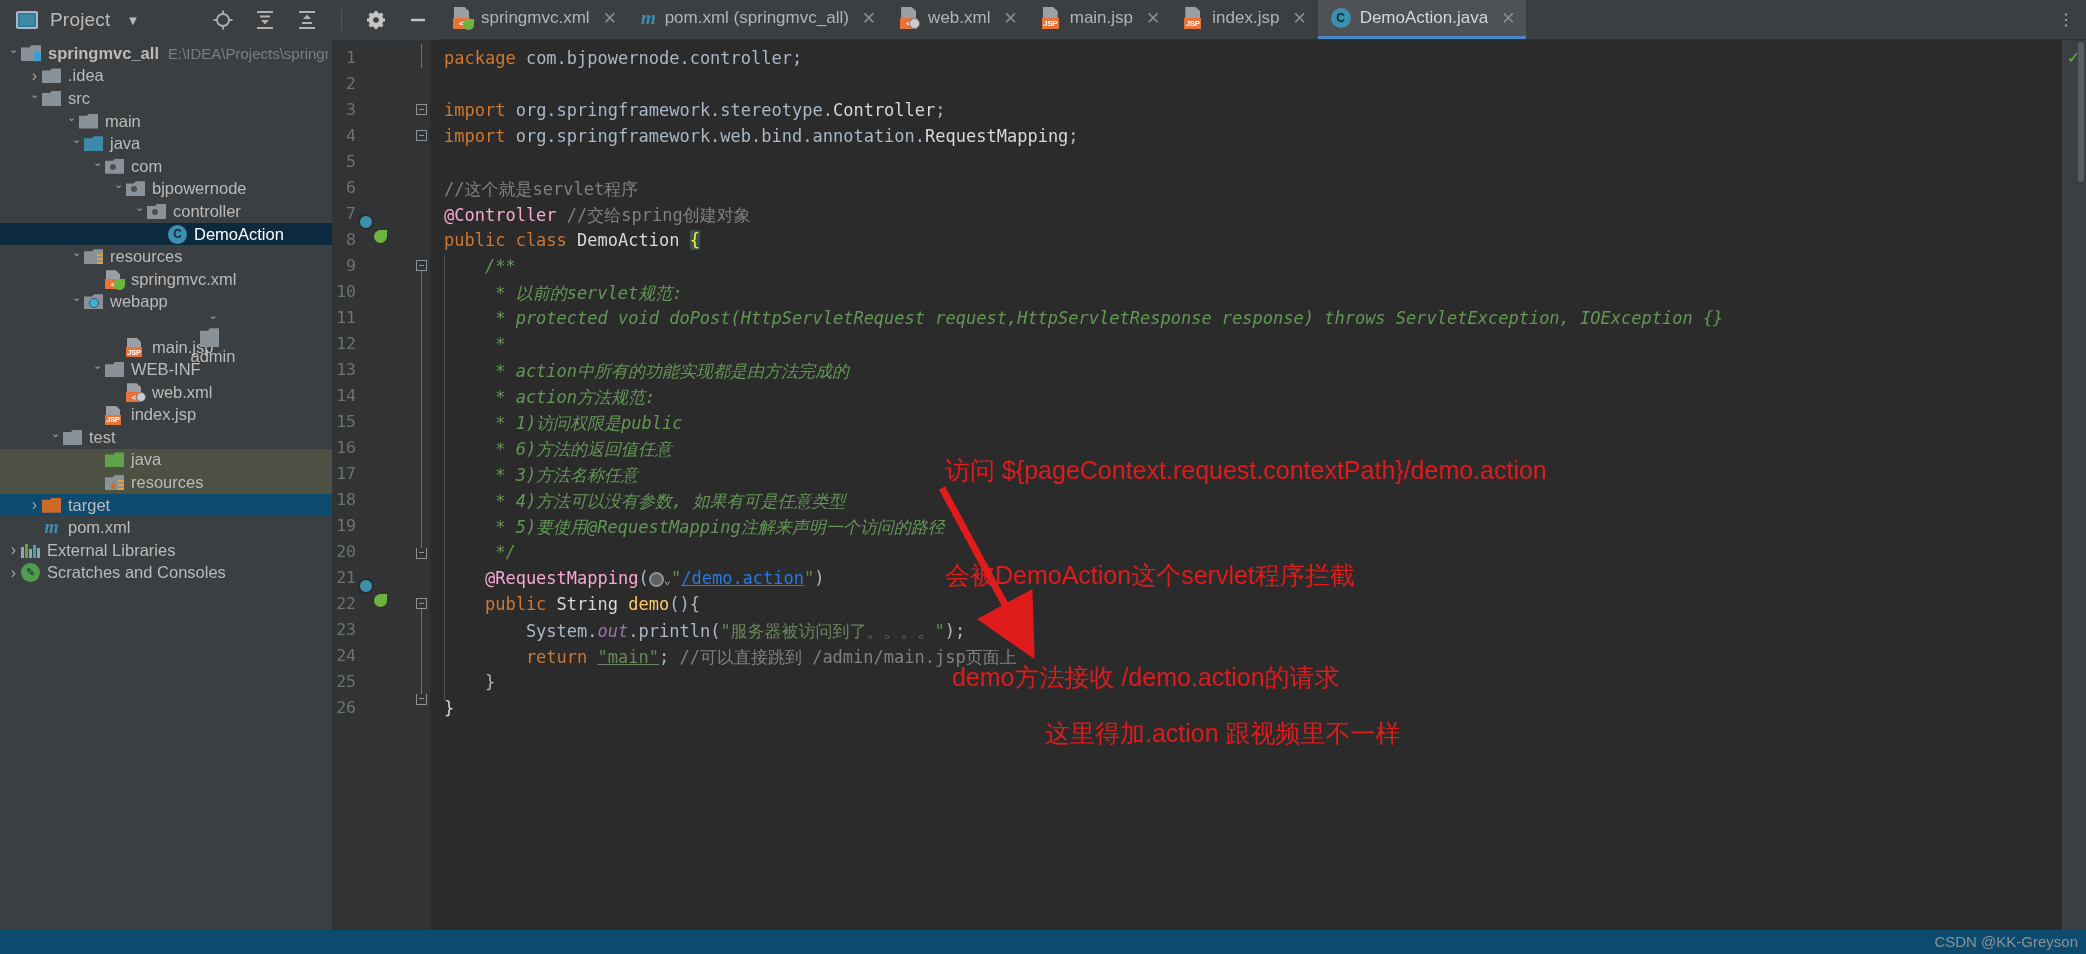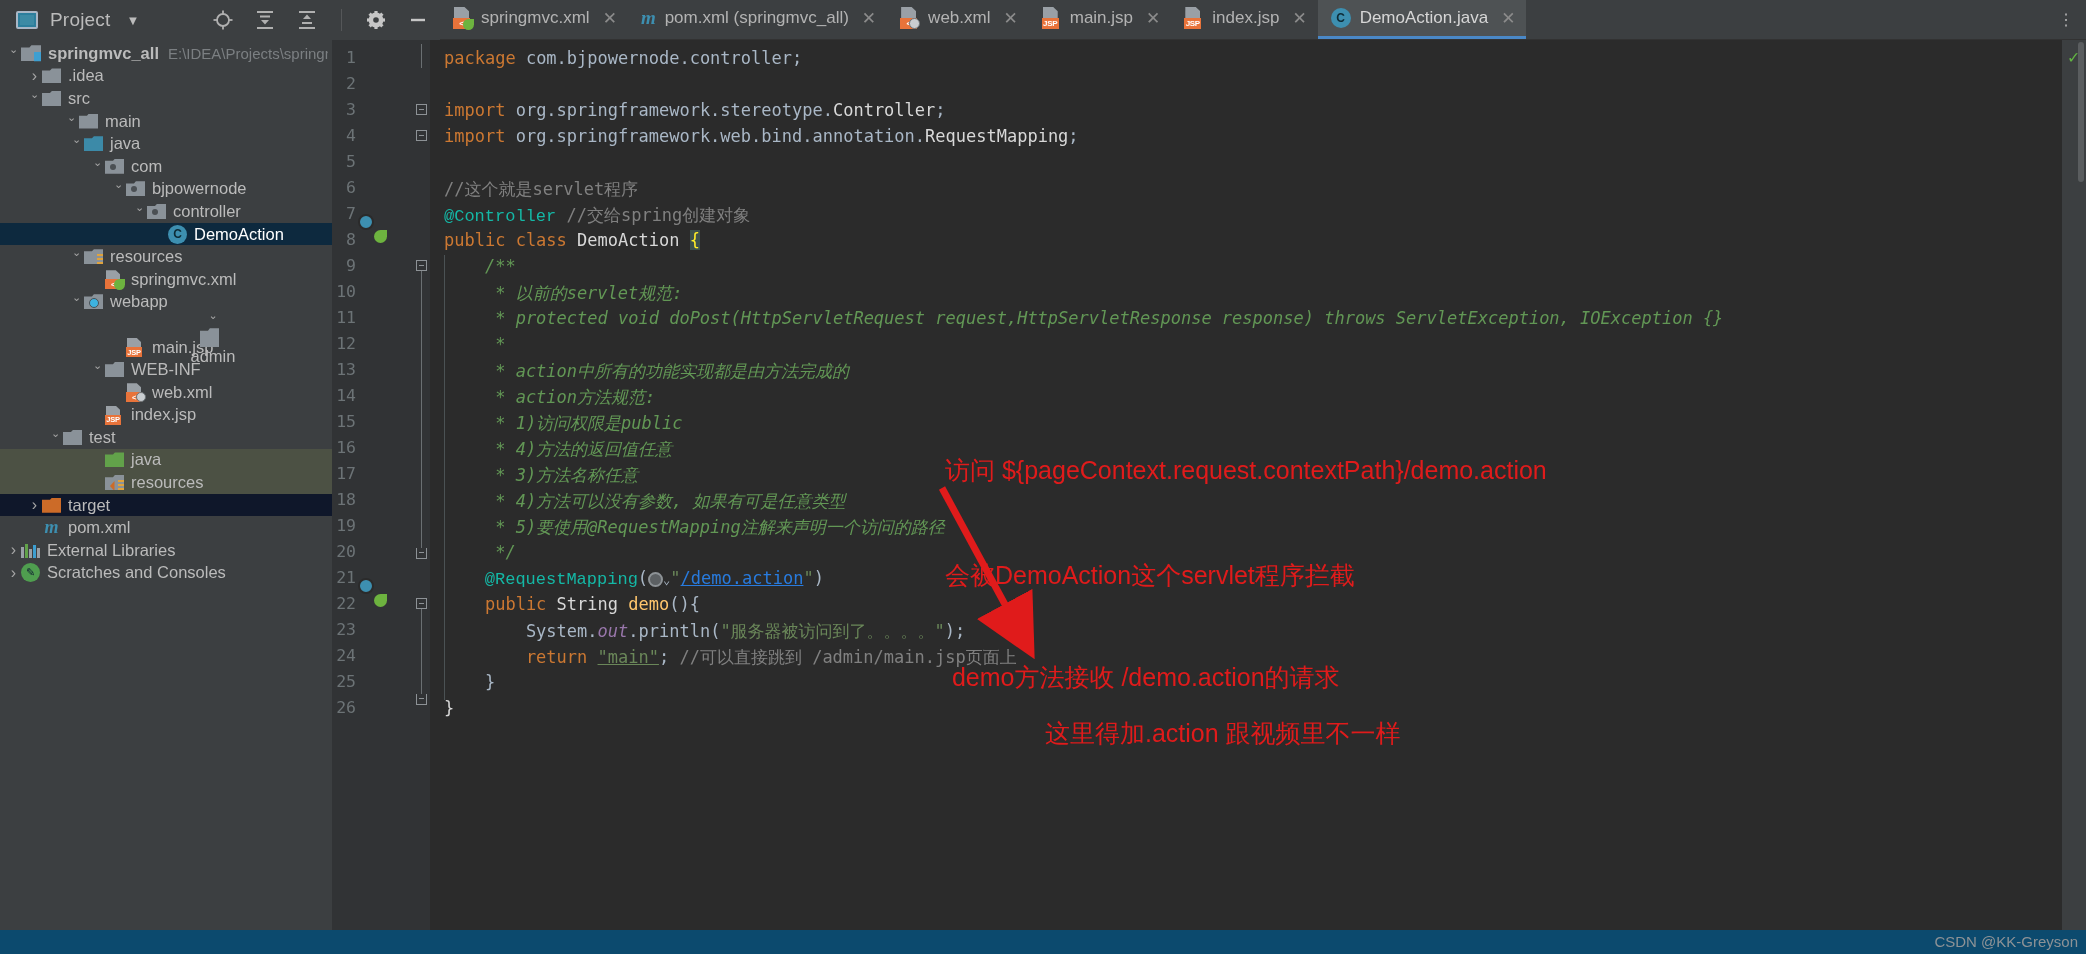--- a/index.html
+++ b/index.html
@@ -56,21 +56,21 @@
             display: flex; align-items: center; justify-content: center; flex: 0 0 20px; }
 
   
   .body { flex: 1; display: flex; min-height: 0; border-radius: 6px; }
 
   
   .sidebar { width: 332px; flex: 0 0 332px; background: #3c3f41; overflow: hidden; padding-top: 2px; position: relative; }
   .row { height: 22.6px; display: flex; align-items: center; color: #bbbbbb; font-size: 16.5px; white-space: nowrap; padding-right: 4px; }
   .row.sel { background: #0d293e; color: #ffffff; }
   .row.green { background: #4c5144; }
-  .row.brown { background: #0f172a; }
+  .row.brown { background: #0c4a6e; }
   .arrow { width: 15px; flex: 0 0 15px; text-align: center; color: #a5a5a5; font-size: 11px; }
   .arrow.down::before { content: "⌄"; position: relative; top: -4px; }
   .arrow.right::before { content: "›"; font-size: 16px; }
   .folder { width: 19px; height: 15px; flex: 0 0 19px; margin-right: 7px; background: #8a9299;
             clip-path: polygon(0 14%, 42% 14%, 52% 0, 100% 0, 100% 100%, 0 100%); position: relative; }
   .folder.src { background: #8a9299; }
   .folder.java-blue { background: #3c8aa8; }
   .folder.java-green { background: #62a24a; }
   .folder.orange { background: #cc6b28; }
   .folder.res::after { content:""; position:absolute; right:-3px; bottom:-1px; width:9px; height:11px;
@@ -117,21 +117,21 @@
 
   .foldcol { width: 18px; flex: 0 0 18px; background: #313335; position: relative; }
   .fold { position: absolute; left: 4px; width: 11px; height: 11px; border: 1px solid #8d9296; background: #313335; }
   .fold::after { content:""; position:absolute; left:2px; top:4px; width:5px; height:1px; background:#8d9296; }
   .fold.botcap { border-top: none; }
   .foldline { position:absolute; left: 9px; width:1px; background:#6a6f72; }
 
   .code { flex: 1; position: relative; font-family: "DejaVu Sans Mono", monospace; font-size: 17px; padding-left: 14px; }
   .cl { position: absolute; white-space: pre; left: 14px; }
   .kw { color: #cc7832; }
-  .ann { color: #14b8a6; font-family: Liberation Mono, monospace; }
+  .ann { color: #f9a8d4; }
   .str { color: #6a8759; }
   .cmt { color: #808080; }
   .doc { color: #629755; font-style: italic; }
   .plain { color: #a9b7c6; }
   .white { color: #d8d8d8; }
   .fld { color: #9876aa; font-style: italic; }
   .meth { color: #ffc66d; }
   .ulink { color: #287bde; text-decoration: underline; }
   .brace-hl { background: #3b514d; color: #ffef28; }
 
@@ -484,21 +484,21 @@
         <div class="cl" style="top:138px"><span class="cmt">//这个就是servlet程序</span></div>
         <div class="cl" style="top:164px"><span class="ann">@Controller</span><span class="cmt"> //交给spring创建对象</span></div>
         <div class="cl" style="top:190px"><span class="kw">public class </span><span class="white">DemoAction </span><span class="brace-hl">{</span></div>
         <div class="cl" style="top:216px"><span class="doc">    /**</span></div>
         <div class="cl" style="top:242px"><span class="doc">     * 以前的servlet规范:</span></div>
         <div class="cl" style="top:268px"><span class="doc">     * protected void doPost(HttpServletRequest request,HttpServletResponse response) throws ServletException, IOException {}</span></div>
         <div class="cl" style="top:294px"><span class="doc">     *</span></div>
         <div class="cl" style="top:320px"><span class="doc">     * action中所有的功能实现都是由方法完成的</span></div>
         <div class="cl" style="top:346px"><span class="doc">     * action方法规范:</span></div>
         <div class="cl" style="top:372px"><span class="doc">     * 1)访问权限是public</span></div>
-        <div class="cl" style="top:398px"><span class="doc">     * 4)方法的返回值任意</span></div>
+        <div class="cl" style="top:398px"><span class="doc">     * 6)方法的返回值任意</span></div>
         <div class="cl" style="top:424px"><span class="doc">     * 3)方法名称任意</span></div>
         <div class="cl" style="top:450px"><span class="doc">     * 4)方法可以没有参数, 如果有可是任意类型</span></div>
         <div class="cl" style="top:476px"><span class="doc">     * 5)要使用@RequestMapping注解来声明一个访问的路径</span></div>
         <div class="cl" style="top:502px"><span class="doc">     */</span></div>
         <div class="cl" style="top:528px"><span class="ann">    @RequestMapping</span><span class="plain">(</span><span class="gear-inline"></span><span class="plain" style="font-size:12px;">⌄</span><span class="str">"</span><span class="ulink">/demo.action</span><span class="str">"</span><span class="plain">)</span></div>
         <div class="cl" style="top:554px"><span class="kw">    public </span><span class="white">String </span><span class="meth">demo</span><span class="plain">(){</span></div>
         <div class="cl" style="top:580px"><span class="plain">        System.</span><span class="fld">out</span><span class="plain">.println(</span><span class="str">"服务器被访问到了。。。。"</span><span class="plain">);</span></div>
         <div class="cl" style="top:606px"><span class="kw">        return </span><span class="str" style="text-decoration:underline;">"main"</span><span class="plain">; </span><span class="cmt">//可以直接跳到 /admin/main.jsp页面上</span></div>
         <div class="cl" style="top:632px"><span class="plain">    }</span></div>
         <div class="cl" style="top:658px"><span class="white">}</span></div>

